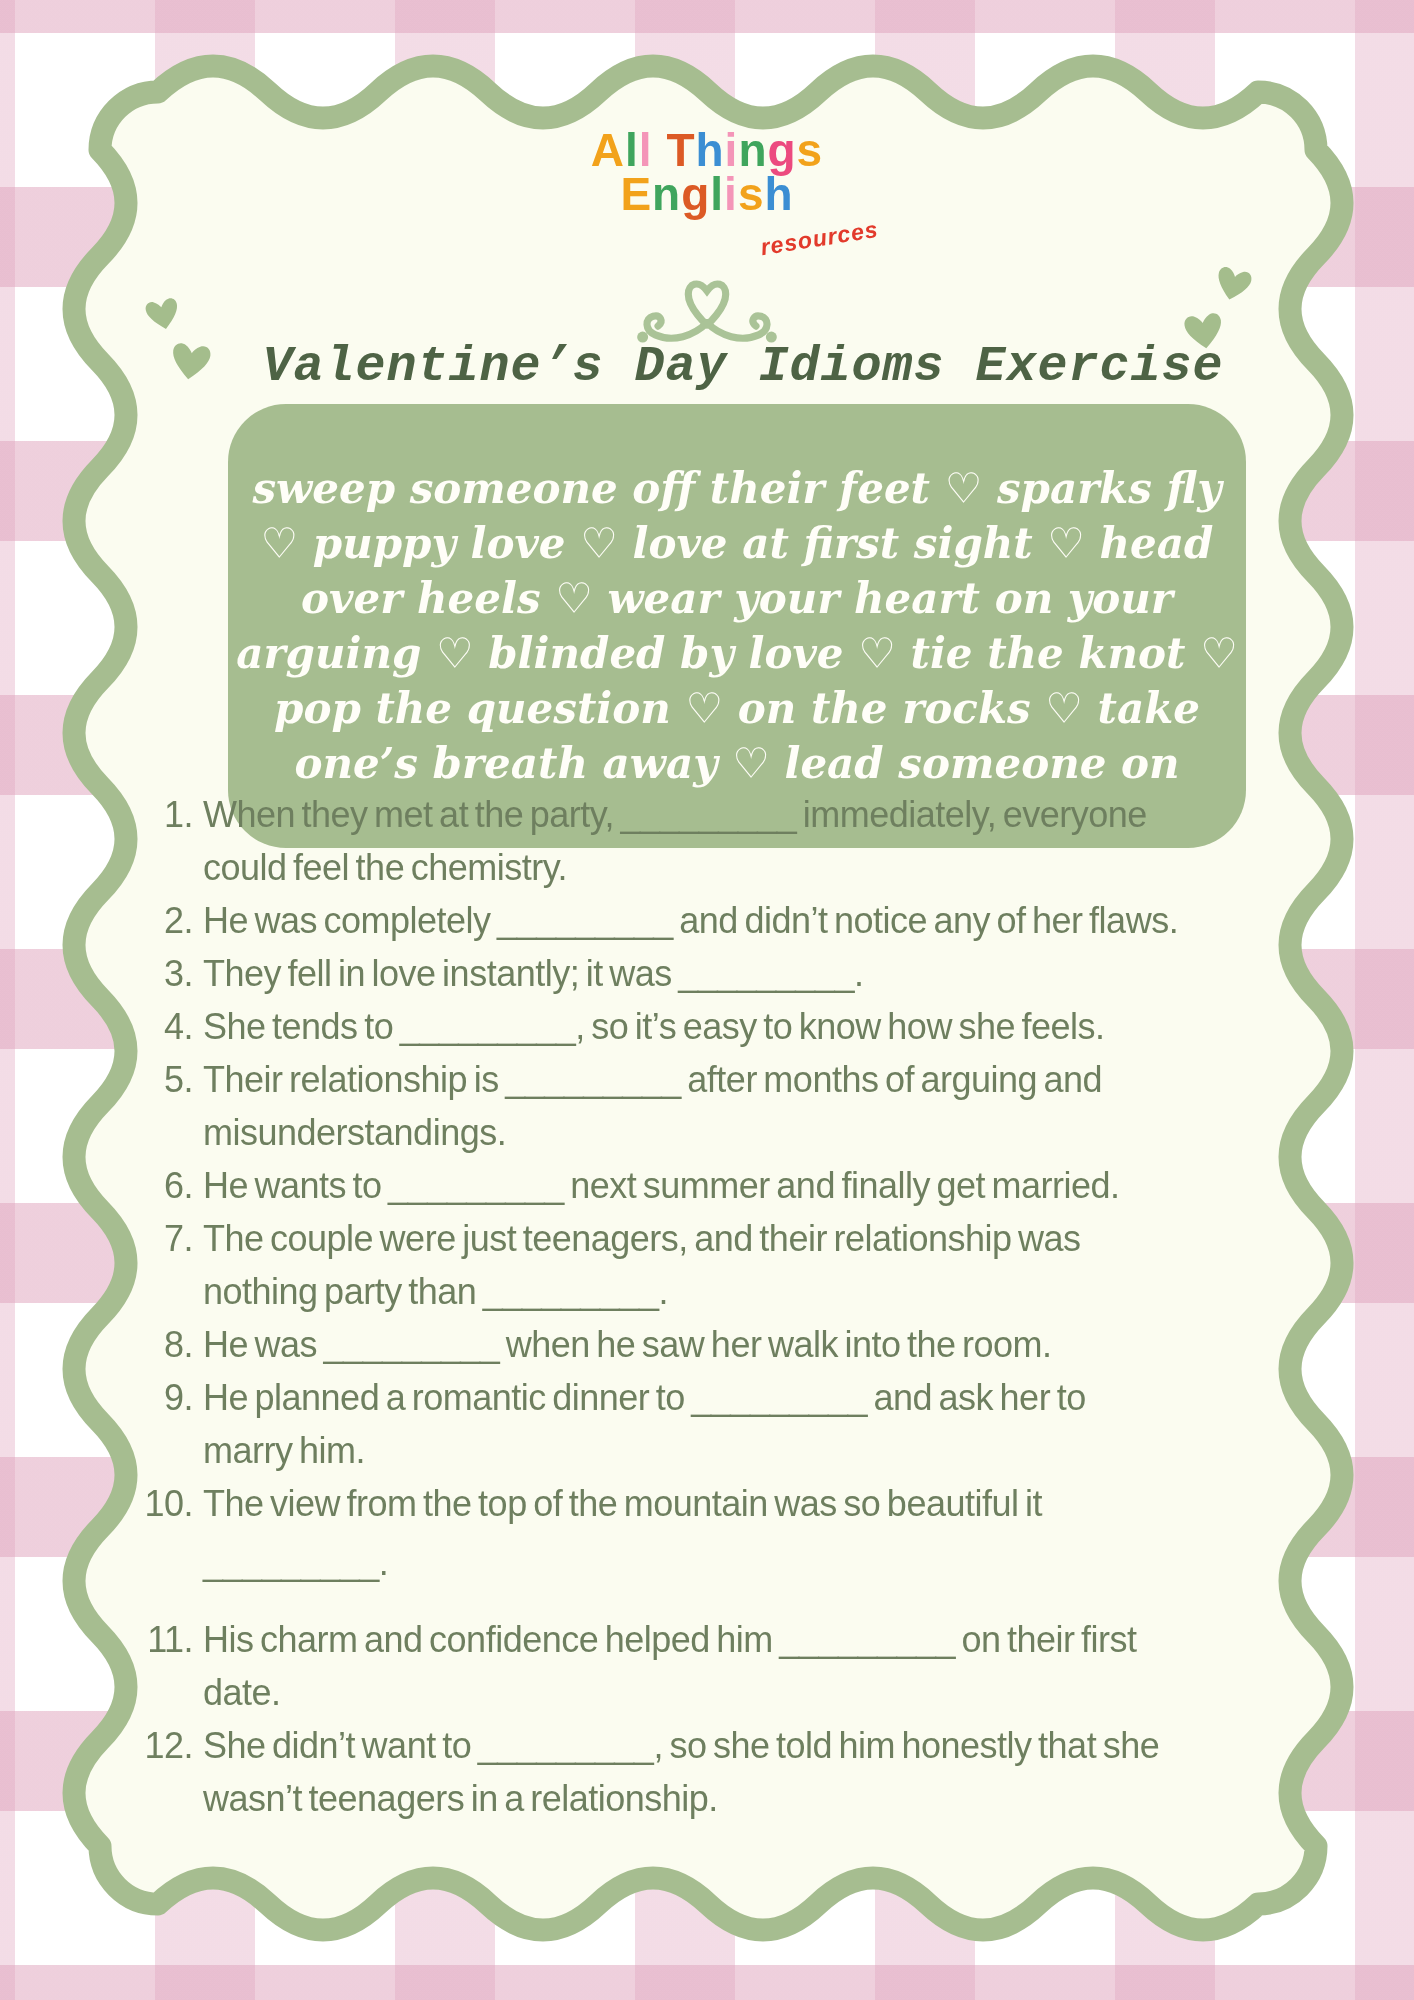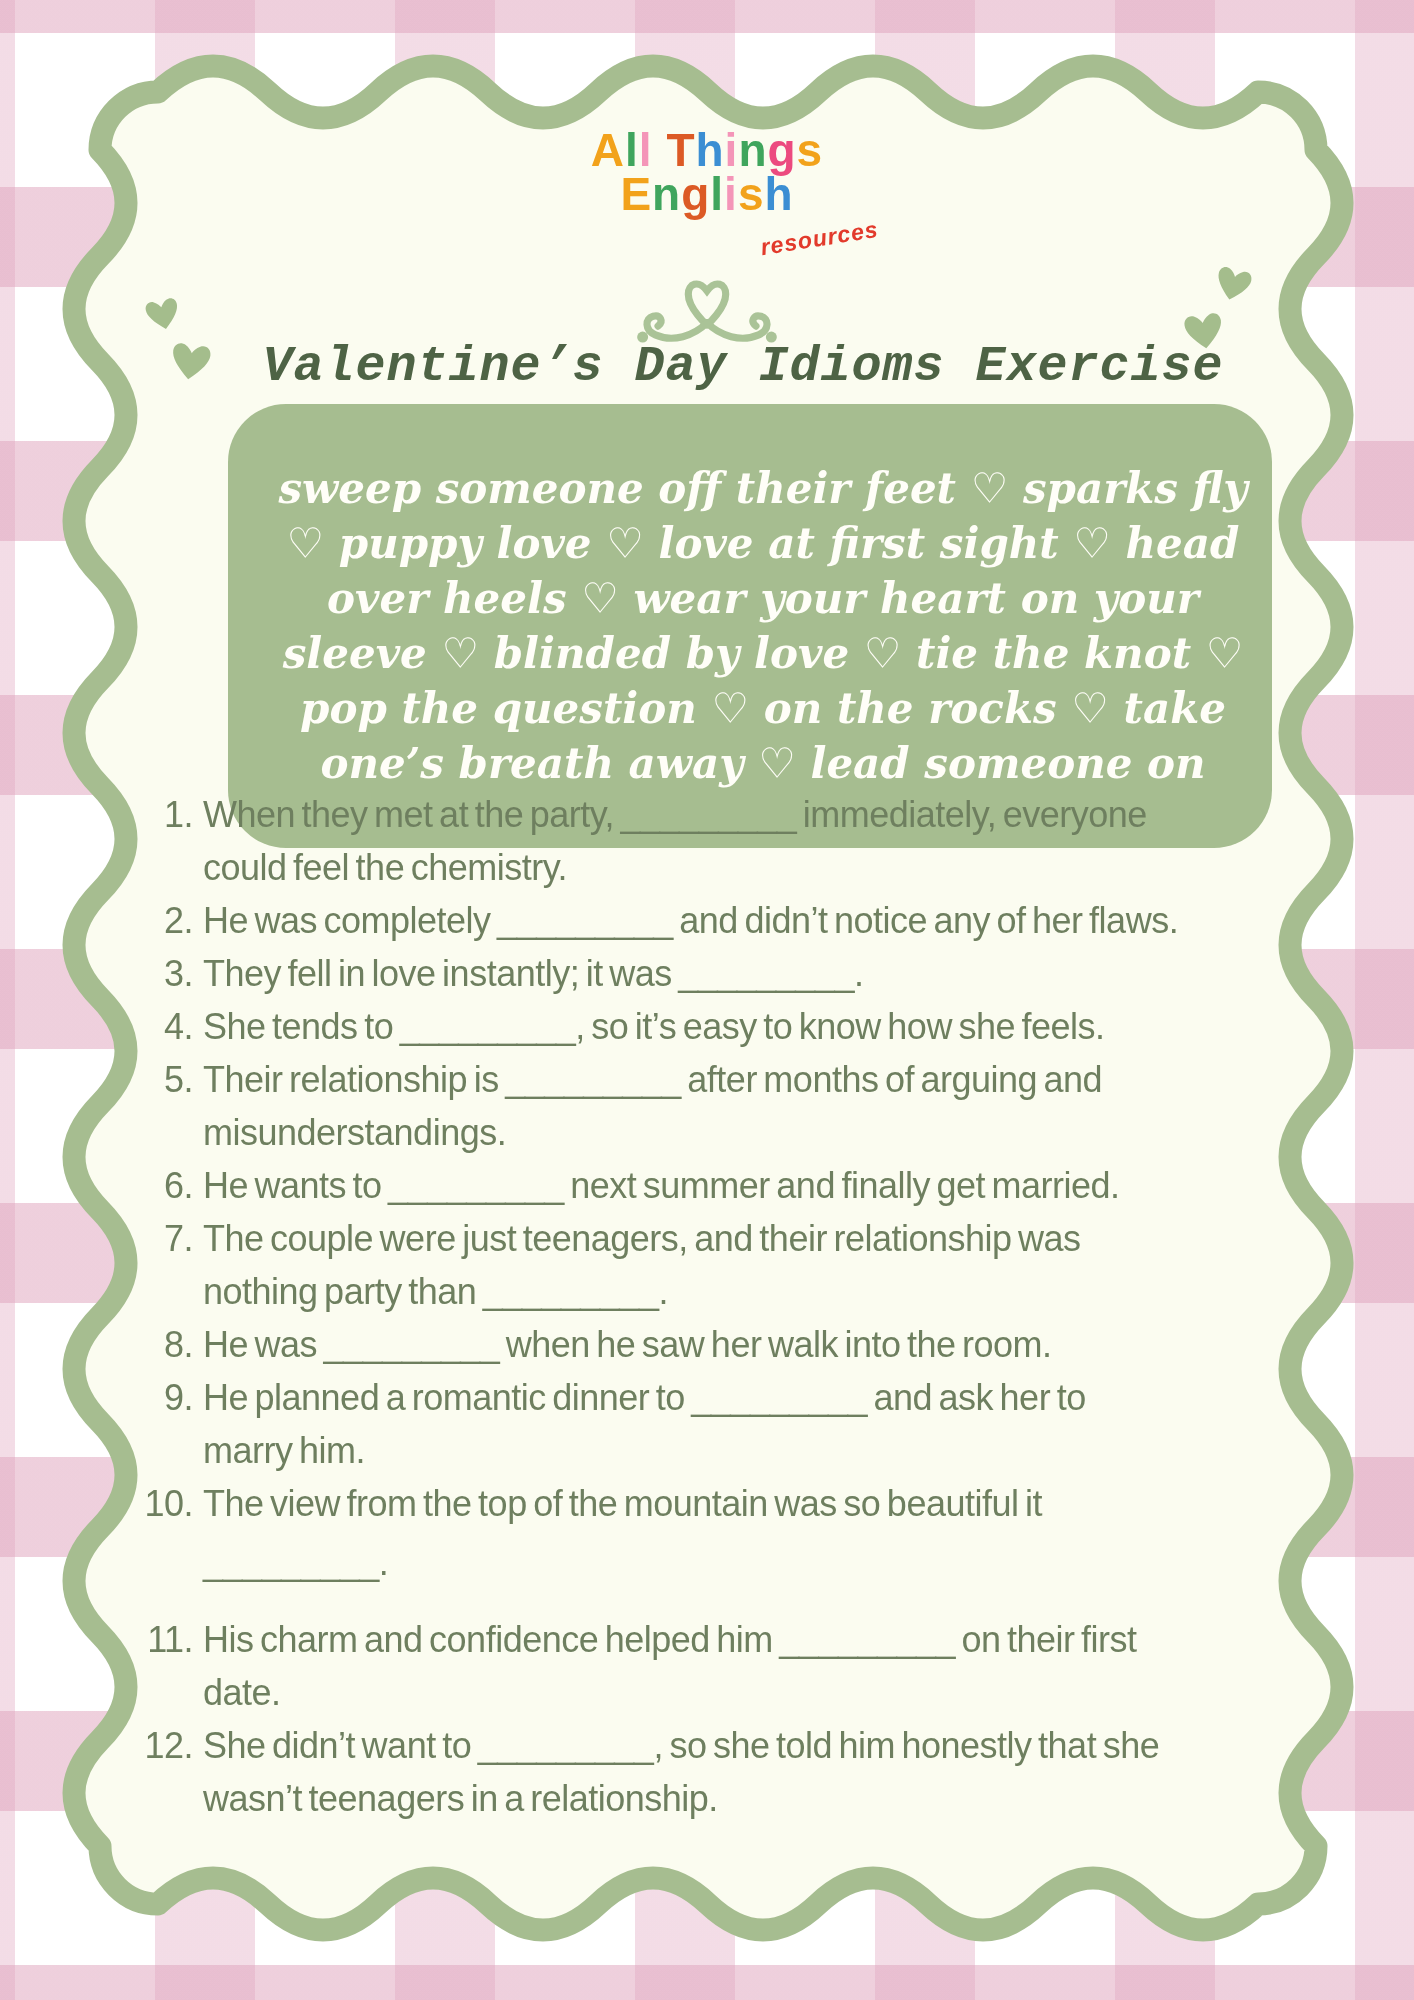--- a/index.html
+++ b/index.html
@@ -37,21 +37,21 @@
     font-family:Liberation Mono, monospace;
     font-style:italic;font-weight:bold;
     font-size:50px;color:#4e6345;letter-spacing:1px;margin-left:36px;
   }
 
   
   .idiom-box{
     position:absolute;left:228px;top:404px;width:1018px;height:444px;
     background:#a6bd90;border-radius:58px;
     display:flex;flex-direction:column;justify-content:center;
-    text-align:center;overflow:hidden;padding-left:26px;
+    text-align:center;overflow:hidden;
   }
   .idiom-box .iline{
     font-family:"DejaVu Serif","Liberation Serif",serif;
     font-style:italic;font-weight:bold;
     font-size:42px;line-height:55px;color:#fffef8;white-space:nowrap;
   }
 
   
   .exercise{
     position:absolute;left:135px;top:788px;width:1140px;
@@ -122,21 +122,21 @@
     <svg class="deco-heart" style="left:1182px;top:310px;transform:rotate(-8deg)" width="44" height="44" viewBox="0 0 24 24">
         <path fill="#a4bd8c" d="M12 21 C5 15 2 10.5 2 7 C2 3.5 5 1.5 8 3 C10 4 11.5 6 12 7 C12.5 6 14 4 16 3 C19 1.5 22 3.5 22 7 C22 10.5 19 15 12 21 Z"></path>
       </svg>
 
     <div class="title">Valentine’s Day Idioms Exercise</div>
 
     <div class="idiom-box">
       <div class="iline">sweep someone off their feet ♡ sparks fly</div>
       <div class="iline">♡ puppy love ♡ love at first sight ♡ head</div>
       <div class="iline">over heels ♡ wear your heart on your</div>
-      <div class="iline">sleeve ♡ blinded by love ♡ tie the knot ♡</div>
+      <div class="iline">arguing ♡ blinded by love ♡ tie the knot ♡</div>
       <div class="iline">pop the question ♡ on the rocks ♡ take</div>
       <div class="iline">one’s breath away ♡ lead someone on</div>
     </div>
 
     <div class="exercise">
       <div class="item">
         <span class="num">1.</span>
         <span class="txt">
           <div class="line">When they met at the party, _________ immediately, everyone</div>
           <div class="line">could feel the chemistry.</div>

